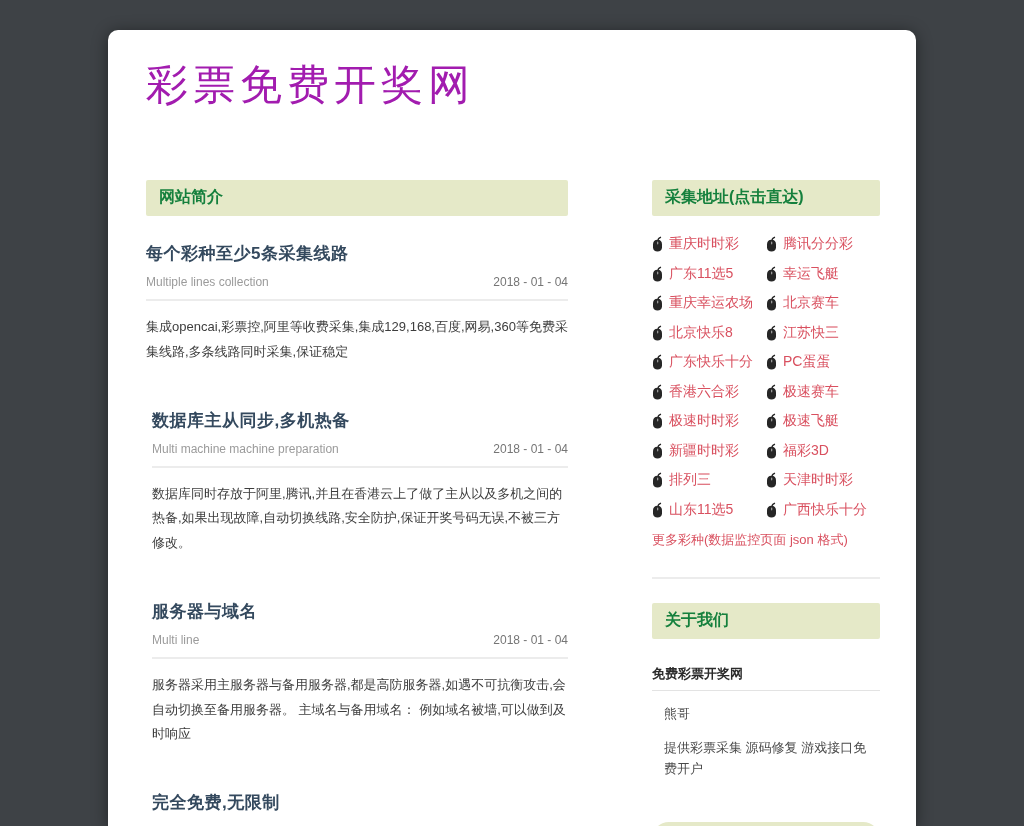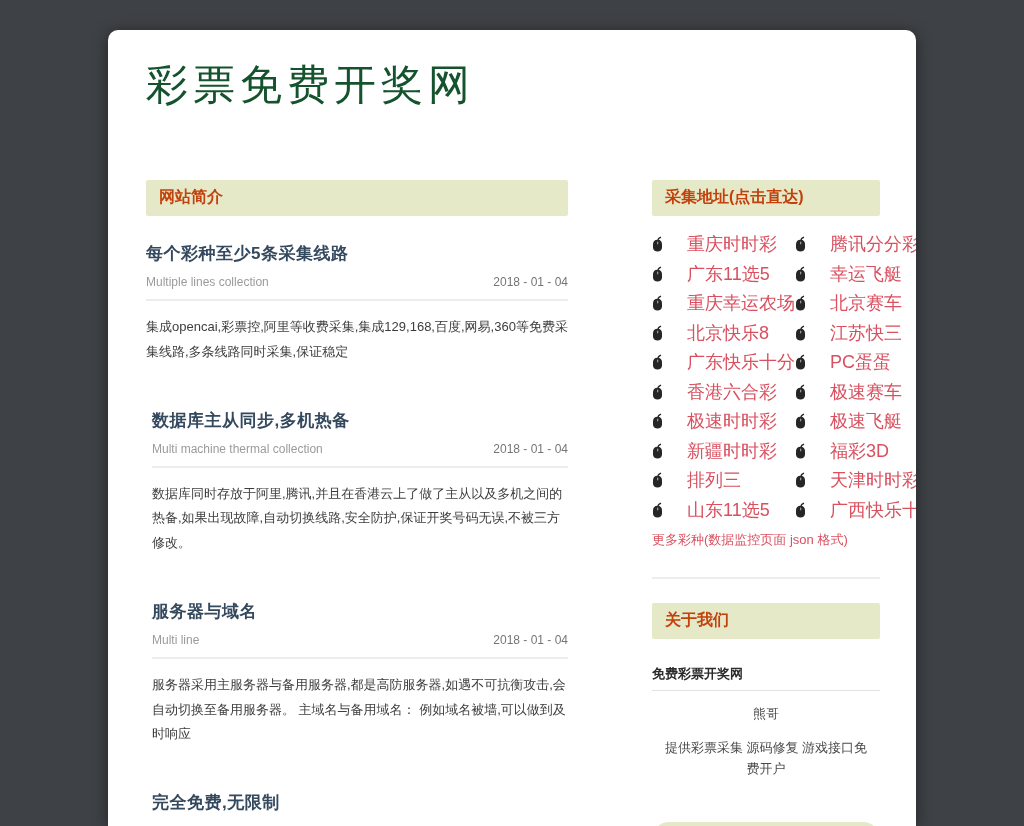--- a/index.html
+++ b/index.html
@@ -17,32 +17,32 @@
     background: #ffffff;
     border-radius: 10px 10px 0 0;
     box-shadow: 0 2px 16px rgba(0,0,0,0.45);
     padding: 30px 36px 0 38px;
     overflow: hidden;
   }
   .site-title {
     font-family: "DejaVu Serif", "Liberation Serif", serif;
     font-weight: 400;
     font-size: 42px;
-    color: #14532d;
+    color: #a21caf;
     letter-spacing: 5px;
     margin: 0;
     line-height: 1.2;
   }
   .columns { display: flex; gap: 84px; margin-top: 70px; }
   .col-left  { flex: 0 0 422px; width: 422px; }
   .col-right { flex: 1 1 auto; min-width: 0; }
 
   .bar {
     background: #e5e9c8;
-    color: #c2410c;
+    color: #15803d;
     font-size: 16px;
     font-weight: 700;
     padding: 7px 12px 8px 13px;
     border-radius: 2px;
   }
 
   
   .post { margin-top: 26px; }
   .post + .post { margin-top: 44px; margin-left: 6px; }
   .post-title {
@@ -55,38 +55,38 @@
   }
   .post-sub  { font-size: 12px; color: #9b9b9b; }
   .post-date { font-size: 12px; color: #757575; }
   .post-body {
     font-size: 13px; color: #3d3d3d; line-height: 1.9; margin: 14px 0 0 0;
   }
 
   
   .lot-grid { display: grid; grid-template-columns: 1fr 1fr; margin-top: 13px; }
   .lot-link {
-    display: flex; align-items: center; gap: 24px;
-    height: 29.5px; font-size: 18px; color: #d9505f;
+    display: flex; align-items: center; gap: 6px;
+    height: 29.5px; font-size: 14px; color: #d9505f;
     text-decoration: none; cursor: pointer; white-space: nowrap;
   }
   .mouse { display: inline-flex; flex: 0 0 auto; }
   .mouse svg { display: block; }
   .more-link {
     display: block; margin-top: 7px; padding-bottom: 28px;
     border-bottom: 2px solid #ececec;
     color: #d9505f; font-size: 13px; text-decoration: none; cursor: pointer;
   }
   .bar.about-bar { margin-top: 24px; }
   .site-name {
     font-size: 13px; font-weight: 700; color: #2b2b2b;
     margin-top: 26px; padding-bottom: 7px; border-bottom: 1px solid #e3e3e3;
   }
   .about-lines { font-size: 13px; color: #4a4a4a; line-height: 1.65; margin-top: 7px; }
-  .about-line { margin: 12px; text-align: center; }
+  .about-line { margin: 12px; }
   .bar.paid-bar { margin-top: 42px; border-radius: 17px; }
 </style>
 </head>
 <body>
 
 <div class="card">
   <h1 class="site-title">彩票免费开奖网</h1>
 
   <div class="columns">
 
@@ -98,21 +98,21 @@
         <div class="post-meta">
           <span class="post-sub">Multiple lines collection</span>
           <span class="post-date">2018 - 01 - 04</span>
         </div>
         <p class="post-body">集成opencai,彩票控,阿里等收费采集,集成129,168,百度,网易,360等免费采集线路,多条线路同时采集,保证稳定</p>
       </article>
 
       <article class="post">
         <h2 class="post-title">数据库主从同步,多机热备</h2>
         <div class="post-meta">
-          <span class="post-sub">Multi machine thermal collection</span>
+          <span class="post-sub">Multi machine machine preparation</span>
           <span class="post-date">2018 - 01 - 04</span>
         </div>
         <p class="post-body">数据库同时存放于阿里,腾讯,并且在香港云上了做了主从以及多机之间的热备,如果出现故障,自动切换线路,安全防护,保证开奖号码无误,不被三方修改。</p>
       </article>
 
       <article class="post">
         <h2 class="post-title">服务器与域名</h2>
         <div class="post-meta">
           <span class="post-sub">Multi line</span>
           <span class="post-date">2018 - 01 - 04</span>

